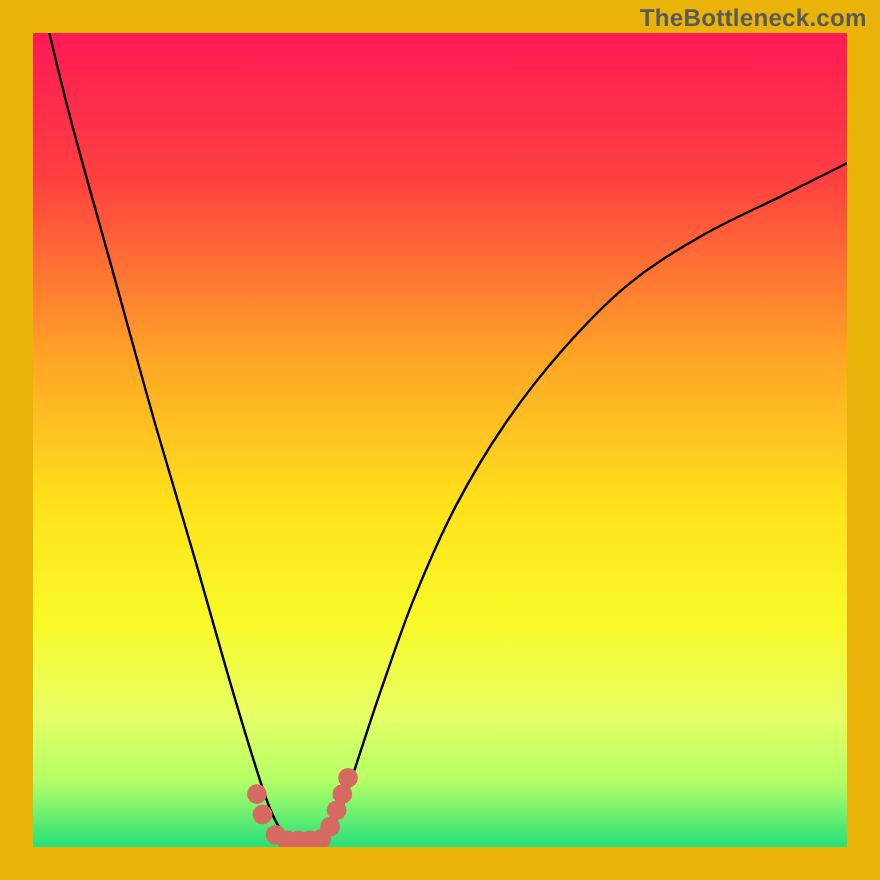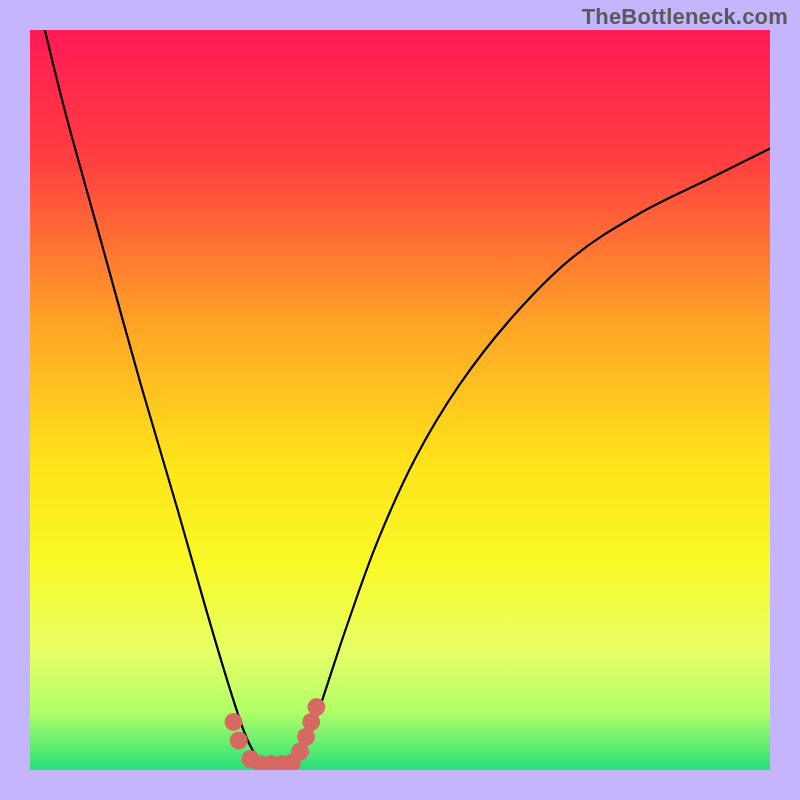--- a/index.html
+++ b/index.html
@@ -1,21 +1,21 @@
 <!DOCTYPE html>
 <html><head>
 <meta charset="utf-8">
 <style>
   * { margin: 0; padding: 0; box-sizing: border-box; }
   html, body { width: 800px; height: 800px; overflow: hidden; background: #000; }
   .frame {
     position: relative;
     width: 800px;
     height: 800px;
-    background: #c4b5fd;
+    background: #eab308;
   }
   .watermark {
     position: absolute;
     top: 4px;
     right: 12px;
     font-family: Arial, Helvetica, sans-serif;
     font-size: 22px;
     font-weight: 600;
     color: #5a5a5a;
     letter-spacing: 0.2px;

